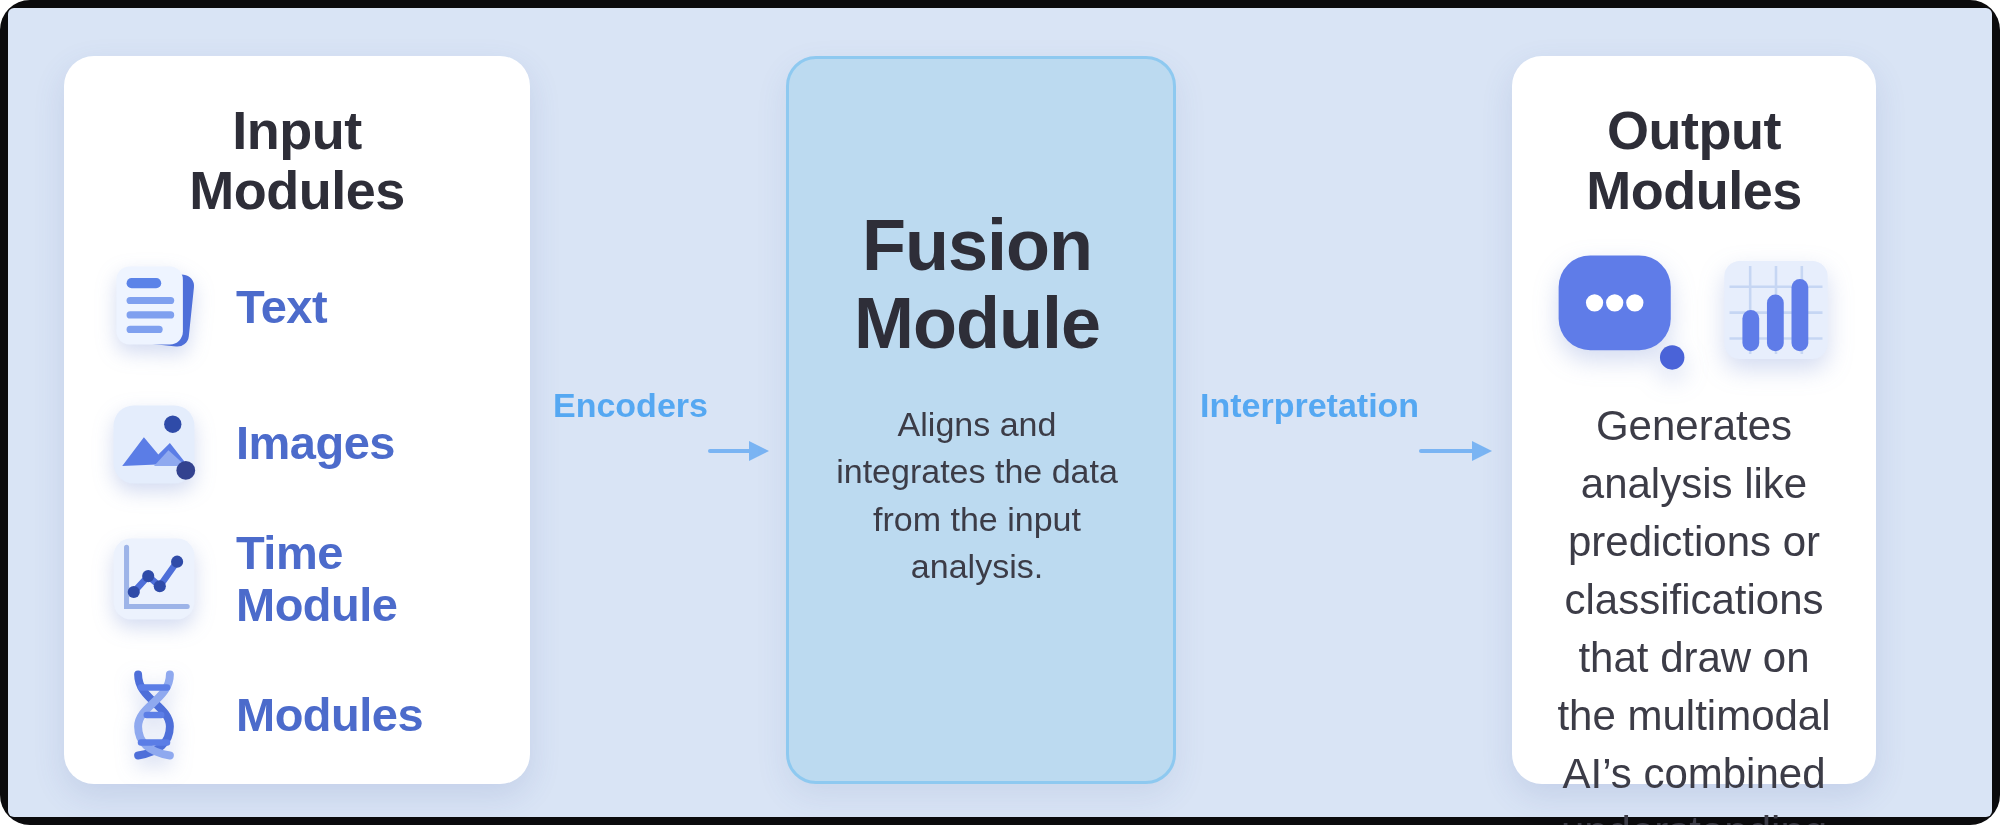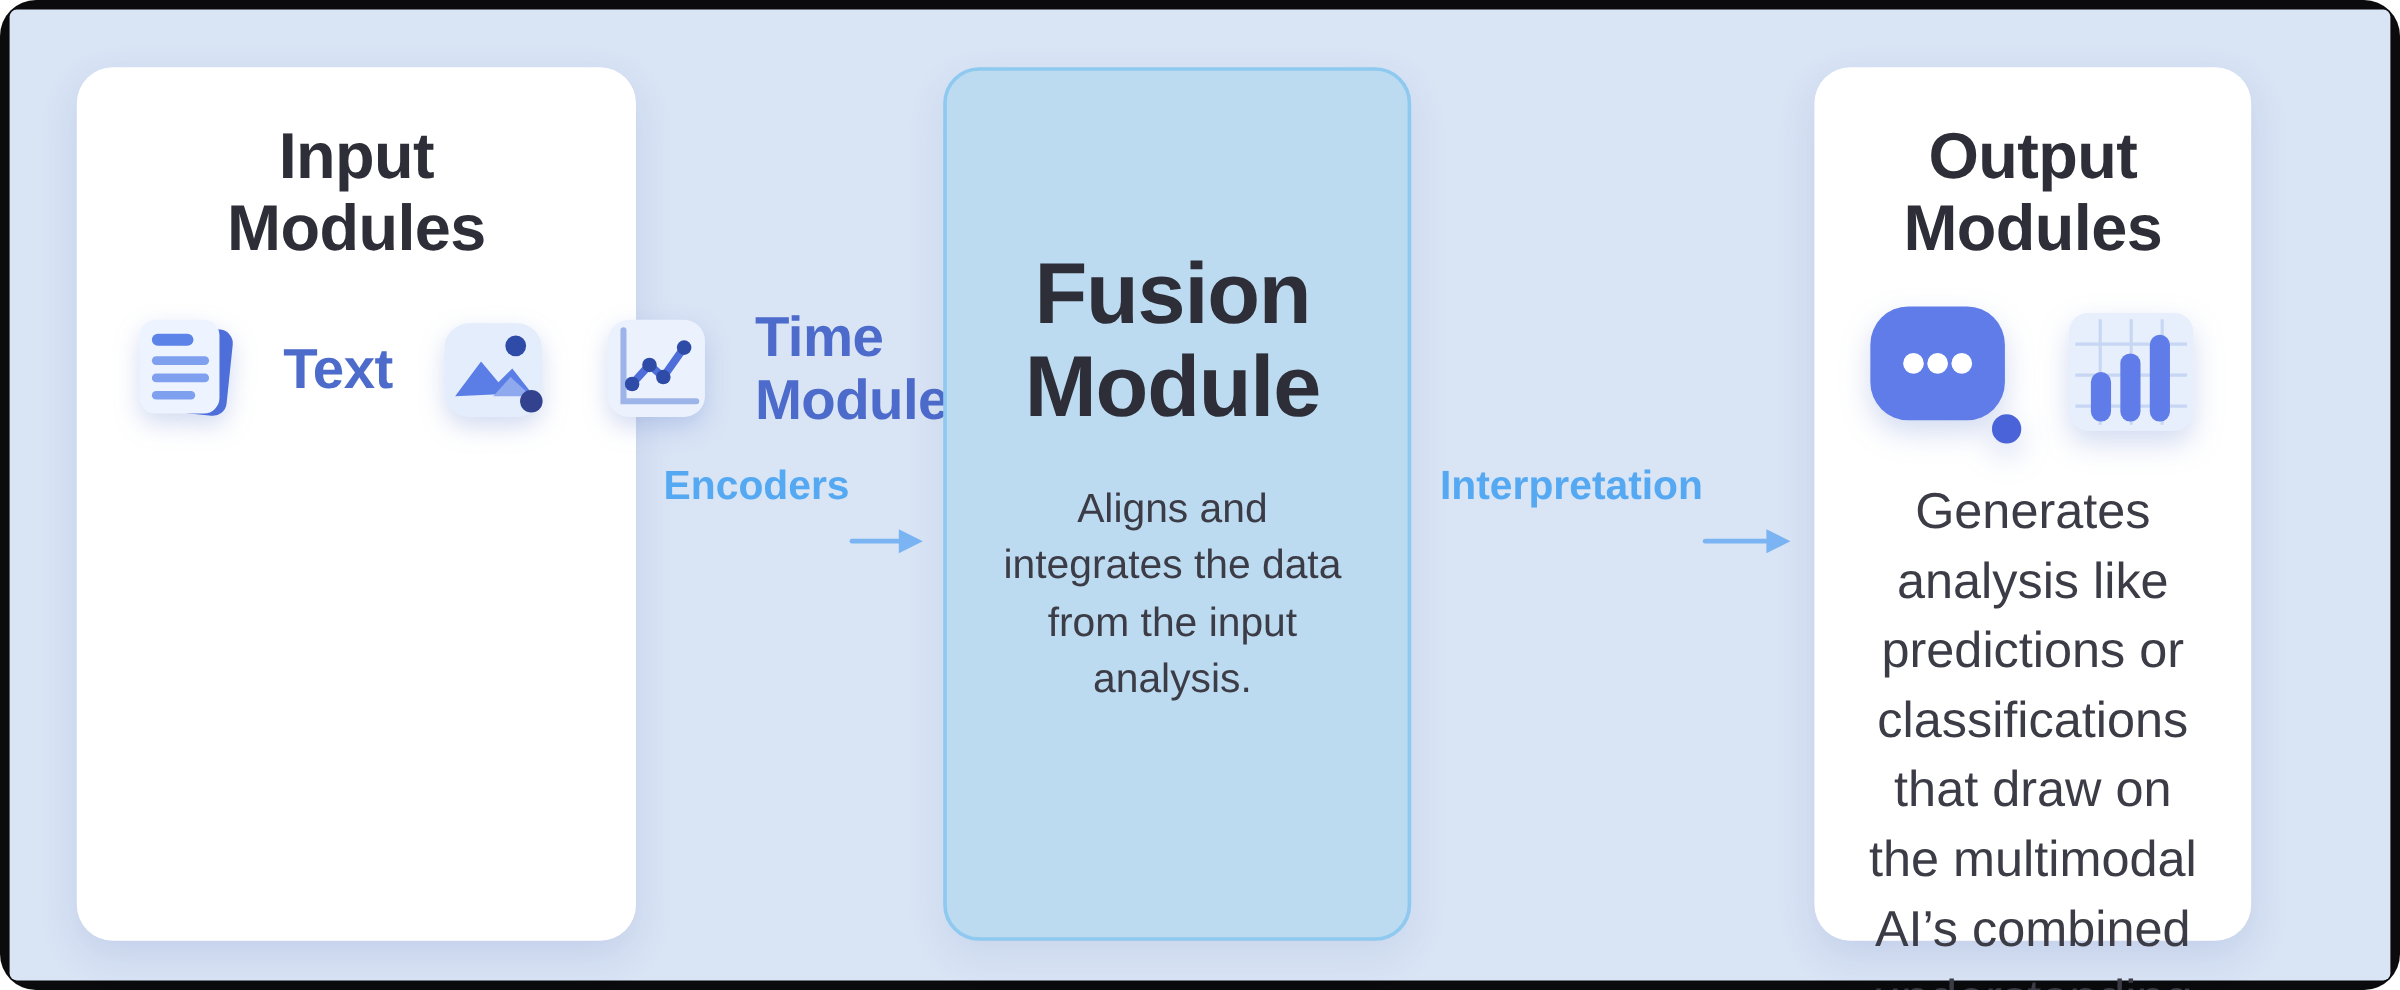--- a/index.html
+++ b/index.html
@@ -46,21 +46,21 @@
   }
   .fusion-title{
     font-size:72px;font-weight:800;color:var(--title-text);
     line-height:1.08;max-width:320px;margin:0 auto;letter-spacing:-1px;
   }
   .fusion-desc{
     margin:38px auto 0 auto;max-width:308px;
     font-size:34px;line-height:1.4;color:var(--body-text);
   }
 
-  .module-list{list-style:none;margin-top:34px;display:flex;flex-direction:row;gap:32px;}
+  .module-list{list-style:none;margin-top:34px;display:flex;flex-direction:column;gap:32px;}
   .module-row{display:flex;align-items:center;gap:30px;}
   .module-icon{width:104px;height:104px;flex:0 0 104px;display:flex;align-items:center;justify-content:center;
     filter:drop-shadow(0 8px 10px rgba(80,110,200,0.25));}
   .module-icon svg{width:100%;height:100%;}
   .module-label{
     font-size:47px;font-weight:700;color:var(--item-text);line-height:1.1;
     letter-spacing:-0.5px;max-width:250px;
   }
 
   .arrow{position:absolute;top:378px;display:flex;flex-direction:row;align-items:flex-end;}
@@ -114,20 +114,21 @@
         <li class="module-row">
           <span class="module-icon">
             <svg viewBox="0 0 72 72" aria-hidden="true">
               <rect x="8" y="10" width="56" height="54" rx="14" fill="#e4edfc"></rect>
               <path d="M14 52 L29 32 L39 44 L47 36 L58 50 Z" fill="#5b7de6"></path>
               <path d="M36 52 L46 41 L58 52 Z" fill="#8fa9ef"></path>
               <circle cx="49" cy="23" r="6" fill="#2f4ba8"></circle>
               <circle cx="58" cy="55" r="6.5" fill="#33428f"></circle>
             </svg>
           </span>
+          <span class="module-label">Images</span>
         </li>
 
         <li class="module-row">
           <span class="module-icon">
             <svg viewBox="0 0 72 72" aria-hidden="true">
               <rect x="8" y="8" width="56" height="56" rx="12" fill="#ecf2fd"></rect>
               <path d="M17 14 V55 H59" stroke="#9db4e8" stroke-width="3.5" fill="none" stroke-linecap="round"></path>
               <path d="M22 45 L32 34 L40 41 L52 24" stroke="#4e6fd9" stroke-width="4.5" fill="none" stroke-linecap="round" stroke-linejoin="round"></path>
               <circle cx="22" cy="45" r="4.2" fill="#2f4ba8"></circle>
               <circle cx="32" cy="34" r="4.2" fill="#2f4ba8"></circle>

